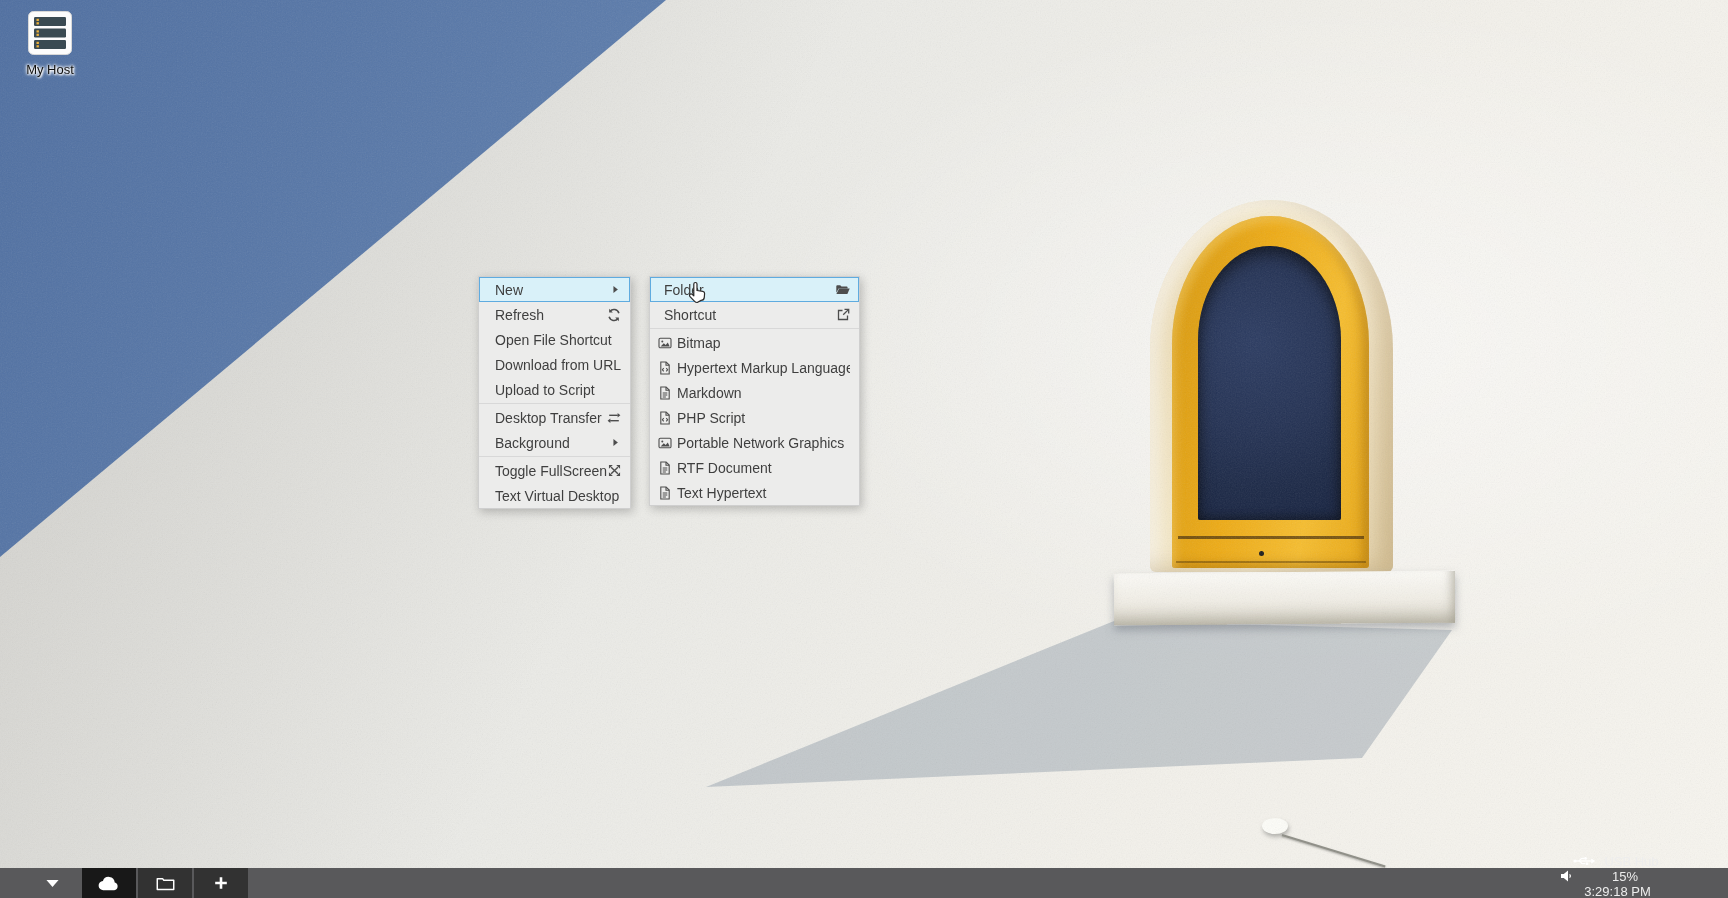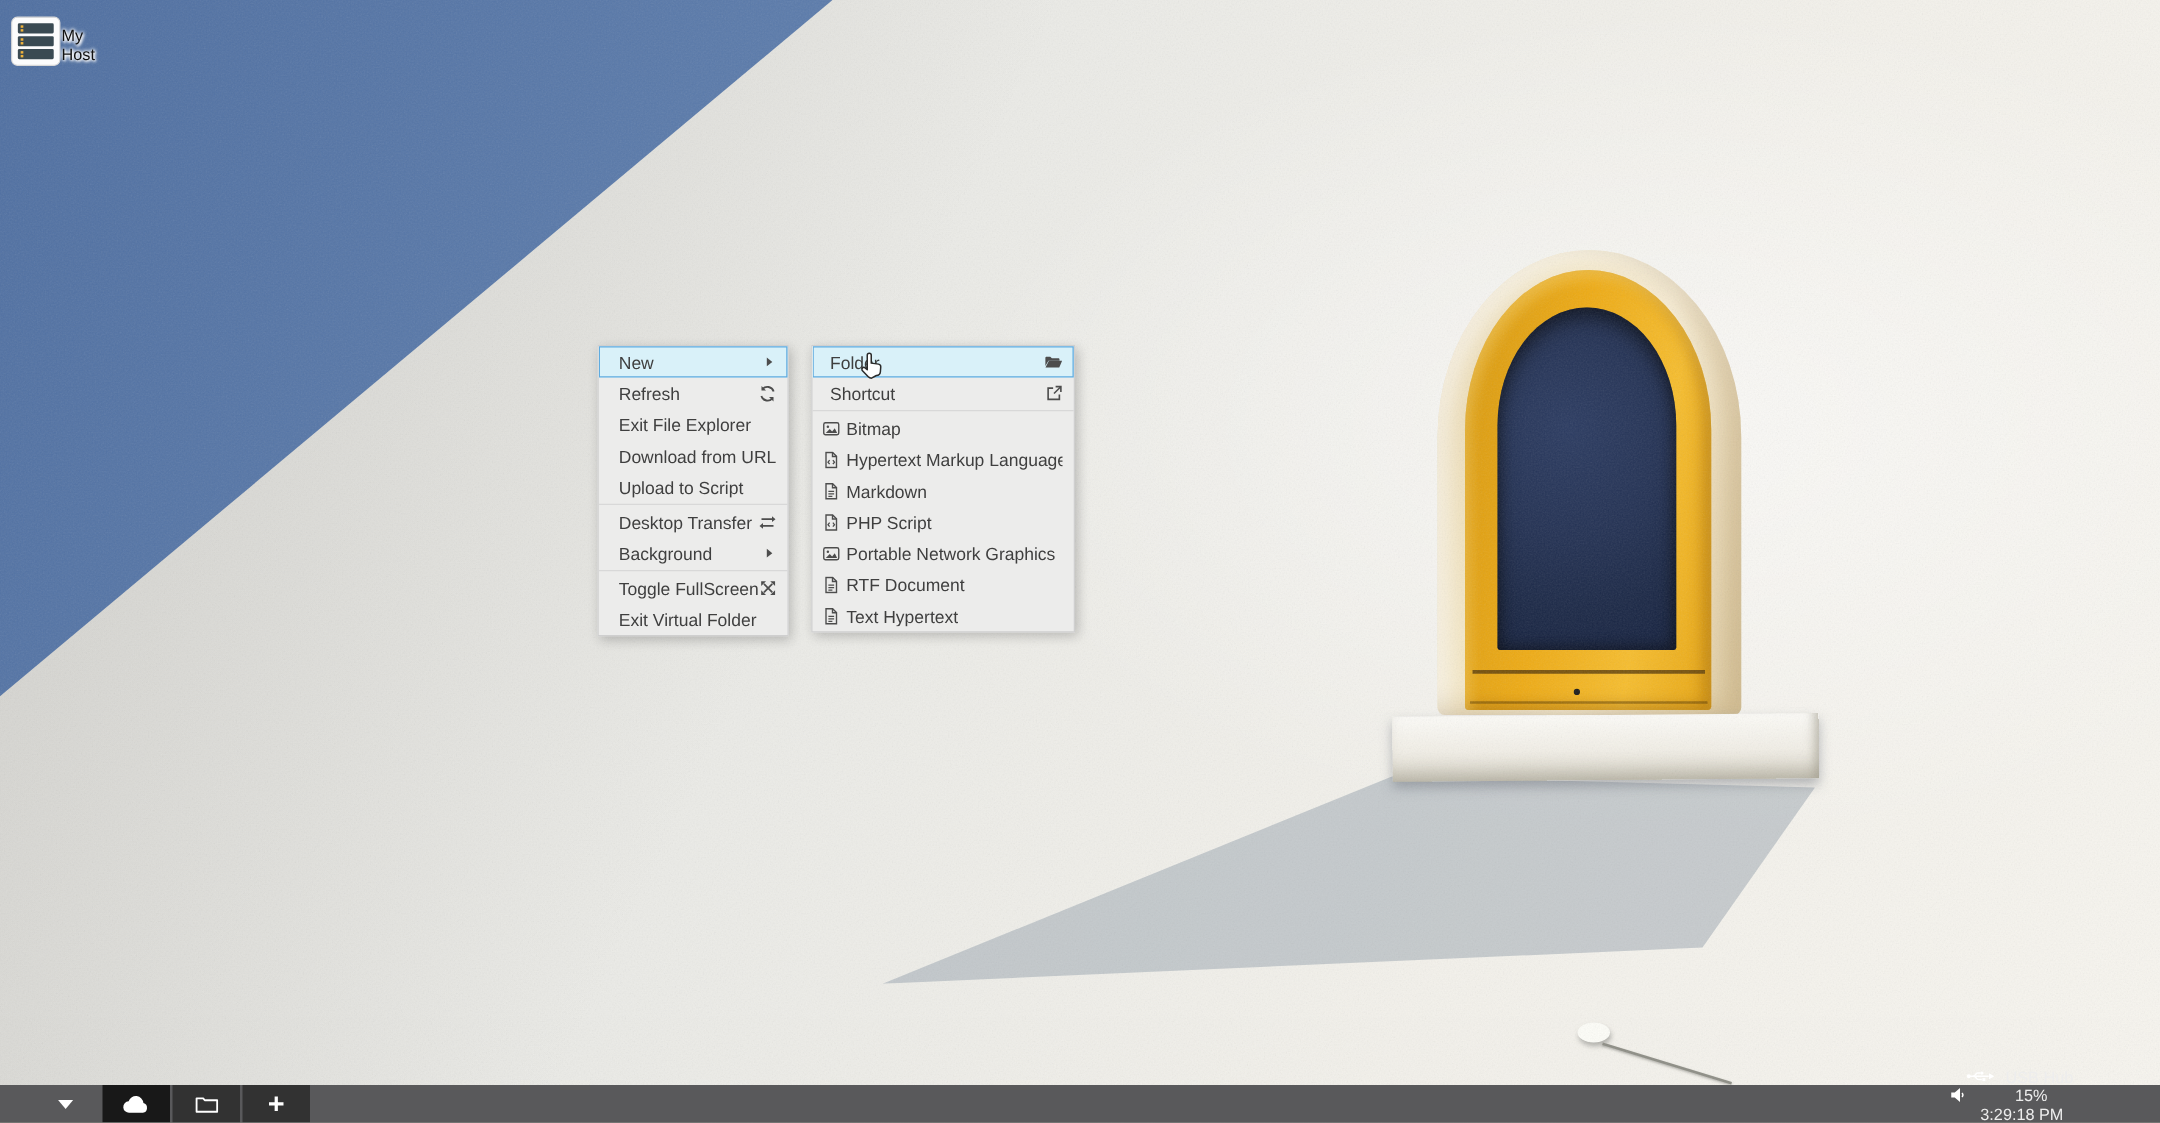--- a/index.html
+++ b/index.html
@@ -39,21 +39,21 @@
                    0 5px 9px rgba(110,115,125,.5);}
   .shadow-wedge{position:absolute;inset:0;pointer-events:none;
         clip-path:polygon(1114px 621px,1452px 630px,1362px 758px,706px 787px);
         background:rgba(134,148,162,.42);filter:blur(5px);}
   .stick{position:absolute;left:1282px;top:834px;width:108px;height:2px;background:#8e8e86;
          transform:rotate(17deg);transform-origin:left center;box-shadow:0 1px 2px rgba(120,120,115,.6);}
   .stick-base{position:absolute;left:1262px;top:818px;width:26px;height:16px;border-radius:50%;
          background:#fdfdf8;box-shadow:1px 3px 4px rgba(150,150,145,.7);}
 
   
-  .desk-icon{position:absolute;left:8px;top:10px;width:84px;display:flex;
+  .desk-icon{position:absolute;left:8px;top:10px;width:84px;display:flex;flex-direction:column;
              align-items:center;cursor:pointer;}
   .desk-icon .glyph{width:46px;height:46px;}
   .desk-icon .lbl{margin-top:6px;font-size:13px;color:#111;
         text-shadow:0 0 3px #fff,0 0 3px #fff,0 0 4px #fff,1px 1px 2px #fff;}
 
   
   .menu{position:absolute;background:#ececeb;border:1px solid #cfcfcf;
         box-shadow:2px 3px 9px rgba(0,0,0,.22);font-size:14px;color:#3f3f3f;z-index:5;}
   .menu-main{left:478px;top:276px;width:151px;}
   .menu-sub{left:649px;top:276px;width:209px;}
@@ -225,21 +225,21 @@
     </div>
     <div class="mi">
       <span class="lab">Refresh</span>
       <span class="ric">
           <svg width="14" height="14">
             <use href="#s-refresh"></use>
           </svg>
         </span>
     </div>
     <div class="mi">
-      <span class="lab">Exit File Explorer</span>
+      <span class="lab">Open File Shortcut</span>
     </div>
     <div class="mi">
       <span class="lab">Download from URL</span>
     </div>
     <div class="mi">
       <span class="lab">Upload to Script</span>
     </div>
     <div class="msep"></div>
     <div class="mi">
       <span class="lab">Desktop Transfer</span>
@@ -260,21 +260,21 @@
     <div class="msep"></div>
     <div class="mi">
       <span class="lab">Toggle FullScreen</span>
       <span class="ric">
           <svg width="13" height="13">
             <use href="#s-expand"></use>
           </svg>
         </span>
     </div>
     <div class="mi">
-      <span class="lab">Exit Virtual Folder</span>
+      <span class="lab">Text Virtual Desktop</span>
     </div>
   </div>
 
   <div class="menu menu-sub">
     <div class="mi plain-sub hl">
       <span class="lab">Folder</span>
       <span class="ric">
           <svg width="15" height="14">
             <use href="#s-folder-open"></use>
           </svg>

